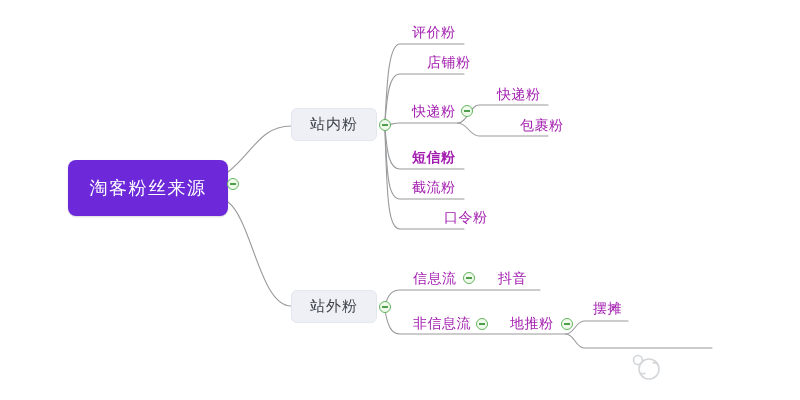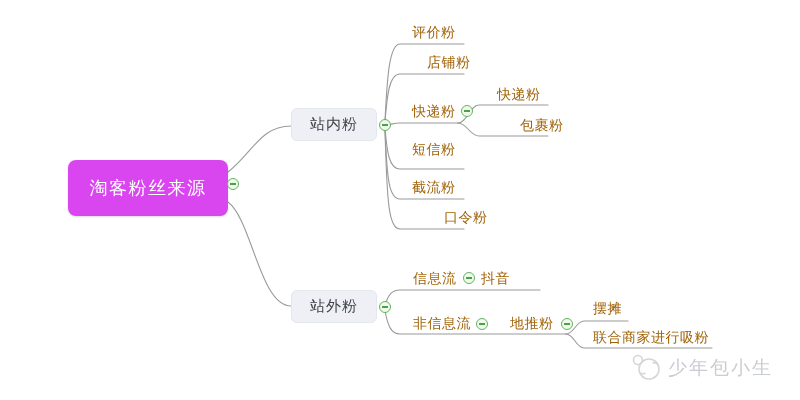--- a/index.html
+++ b/index.html
@@ -26,56 +26,56 @@
   
   .node {
     position: absolute;
     display: flex;
     align-items: center;
     justify-content: center;
   }
   .node.root {
     left: 68px; top: 160px;
     width: 160px; height: 56px;
-    background: #d946ef;
+    background: #6d28d9;
     border-radius: 8px;
     color: #ffffff;
     font-size: 18px;
     letter-spacing: 1.5px;
     box-shadow: 0 1px 2px rgba(0,0,0,.15);
   }
   .node.branch {
     width: 86px; height: 33px;
     background: #eef0f5;
     border: 1px solid #e4e7ee;
     border-radius: 6px;
     color: #3f444b;
     font-size: 15px;
     letter-spacing: 1px;
   }
   .node.b-inside  { left: 291px; top: 108px; }
   .node.b-outside { left: 291px; top: 290px; }
   .leaf {
     position: absolute;
     transform: translateY(-50%);
-    color: #a16207;
+    color: #a21caf;
     font-size: 14px;
     letter-spacing: 0.5px;
     white-space: nowrap;
   }
   .p-review    { left: 412px; top: 33px;  }
   .p-shop      { left: 412px; top: 63px; margin-left: 15px;  }
   .p-express   { left: 412px; top: 112px; }
   .p-express2  { left: 497px; top: 95px;  }
   .p-parcel    { left: 520px; top: 126px; }
-  .p-sms       { left: 412px; top: 150px; }
+  .p-sms       { left: 412px; top: 158px; font-weight: bold; }
   .p-intercept { left: 412px; top: 188px; }
   .p-password  { left: 412px; top: 218px; margin-left: 32px; }
   .p-feed      { left: 413px; top: 279px; text-align: center; }
-  .p-douyin    { left: 481px; top: 279px; }
+  .p-douyin    { left: 498px; top: 279px; }
   .p-nonfeed   { left: 413px; top: 324px; }
   .p-ground    { left: 510px; top: 324px; }
   .p-stall     { left: 593px; top: 309px; }
   .p-joint     { left: 593px; top: 338px; }
   
   .badge {
     position: absolute;
     width: 12px; height: 12px;
     border: 1px solid #62b45e;
     background: #f0faec;
@@ -148,21 +148,20 @@
   <div class="leaf p-parcel">包裹粉</div>
   <div class="leaf p-sms">短信粉</div>
   <div class="leaf p-intercept">截流粉</div>
   <div class="leaf p-password">口令粉</div>
 
   <div class="leaf p-feed">信息流</div>
   <div class="leaf p-douyin">抖音</div>
   <div class="leaf p-nonfeed">非信息流</div>
   <div class="leaf p-ground">地推粉</div>
   <div class="leaf p-stall">摆摊</div>
-  <div class="leaf p-joint">联合商家进行吸粉</div>
 
   <div class="badge g-root">
       <span class="minus"></span>
     </div>
   <div class="badge g-inside">
       <span class="minus"></span>
     </div>
   <div class="badge g-outside">
       <span class="minus"></span>
     </div>
@@ -181,16 +180,15 @@
 
   <div class="watermark">
     <svg width="36" height="32" viewBox="0 0 36 32">
       <g fill="none" stroke="#d3d6d9" stroke-width="1.6" stroke-linecap="round">
         <circle cx="21" cy="17" r="10"></circle>
         <circle cx="10" cy="8" r="4.5"></circle>
         <path d="M 13 21 q 2 2 4 0"></path>
         <path d="M 25 11 q 2 -1 4 1"></path>
       </g>
     </svg>
-    <span>少年包小生</span>
   </div>
 
 </div>
 
 </body></html>

